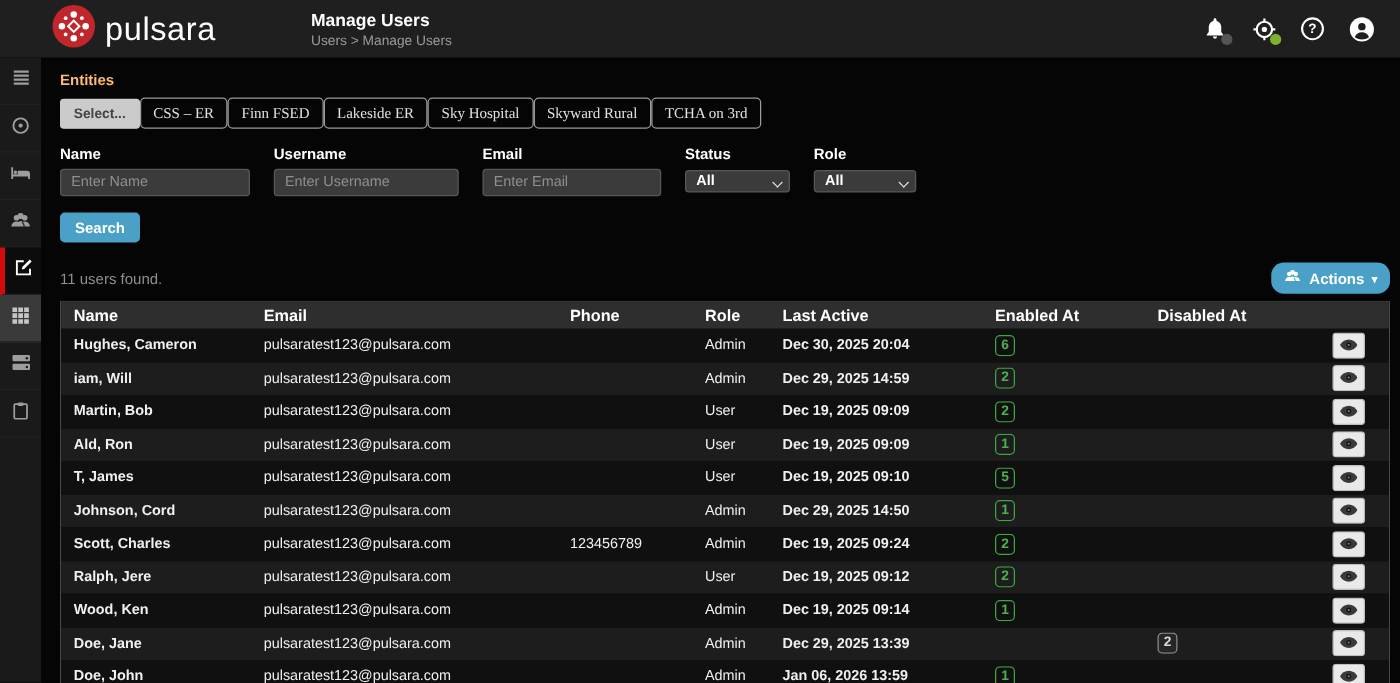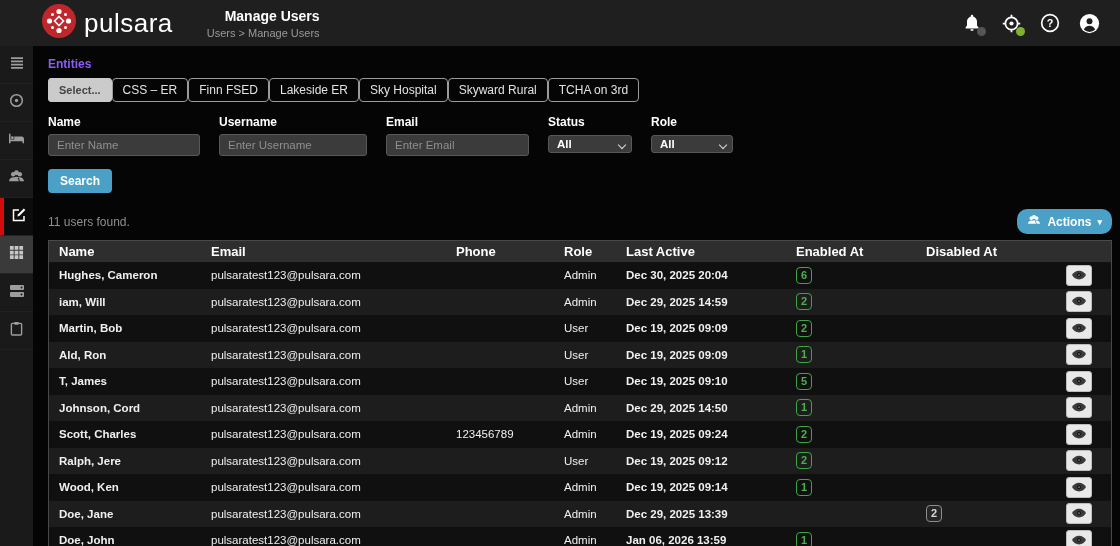--- a/index.html
+++ b/index.html
@@ -3,21 +3,21 @@
 <meta charset="utf-8">
 <style>
   * { margin:0; padding:0; box-sizing:border-box; }
   html,body { width:1120px; height:546px; overflow:hidden; background:#050505;
               font-family:"Liberation Sans", sans-serif; }
 
   
   .topbar { height:46px; background:#1f1f1f; display:flex; align-items:center; position:relative; z-index:2;padding-left:28px; }
   .logo-wrap { display:flex; align-items:center; padding-left:13px; cursor:pointer; }
   .brand { color:#fff; font-size:26px; font-weight:500; letter-spacing:.5px; margin-left:7px; }
-  .title-block { margin-left:34px;text-align:right; }
+  .title-block { margin-left:76px; }
   .page-title { color:#fff; font-size:14px; font-weight:bold; }
   .breadcrumb { color:#9a9a9a; font-size:11px; margin-top:3px; }
   .topbar-icons { margin-left:auto; display:flex; align-items:center; gap:17px; padding-right:20px; }
   .tb-icon { position:relative; width:22px; height:22px; display:flex; align-items:center; justify-content:center; cursor:pointer; }
   .tb-icon svg { display:block; }
   .dot-badge { position:absolute; right:-3px; bottom:-2px; width:9px; height:9px; border-radius:50%; }
   .dot-gray { background:#555; }
   .dot-green { background:#7db32c; }
 
   
@@ -25,26 +25,26 @@
   .side-item { height:38px; display:flex; align-items:center; justify-content:center; cursor:pointer; border-bottom:1px solid #212121; }
   .side-item svg { opacity:.75; }
   .side-item.active { background:#0c0c0c; border-left:4px solid #d40b0b; }
   .side-item.active svg { opacity:1; }
   .side-item.highlight { background:#3a3a3a; }
   .side-item.highlight svg { opacity:.95; }
 
   
   .content { position:absolute; left:33px; top:46px; right:0; bottom:0; background:#050505; padding:11px 8px 0 15px; }
 
-  .section-label { color:#8b5cf6; font-size:12px; font-weight:bold; margin-bottom:7px; }
+  .section-label { color:#fdba74; font-size:12px; font-weight:bold; margin-bottom:7px; }
   .chips-row { display:flex; align-items:center; margin-bottom:13px; }
   .select-btn { background:#cbcbcb; color:#444; font-size:11px; font-weight:bold; border:1px solid #cbcbcb;
                 border-radius:3px; padding:5px 10px; cursor:pointer; font-family:inherit; }
   .chip { background:transparent; color:#e2e2e2; font-size:12px; border:1px solid #9b9b9b; border-radius:4px;
-          padding:4px 10px; cursor:pointer; font-family:Liberation Sans, sans-serif; white-space:nowrap; }
+          padding:4px 10px; cursor:pointer; font-family:Liberation Serif, serif; white-space:nowrap; }
 
   .filters { display:flex; gap:19px; margin-bottom:13px; }
   .fgroup { display:flex; flex-direction:column; }
   .flabel { color:#fff; font-size:12px; font-weight:bold; margin-bottom:5px; }
   .tinput { height:22px; background:#3b3b3b; border:1px solid #585858; border-radius:3px; color:#fff;
             font-size:11.5px; padding:0 8px; font-family:inherit; outline:none; }
   .tinput::placeholder { color:#8f8f8f; }
   .w-name { width:152px; } .w-user { width:148px; } .w-email { width:143px; }
   .sel-wrap { position:relative; }
   .tselect { height:18px; background:#3b3b3b; border:1px solid #585858; border-radius:3px; color:#fff;

